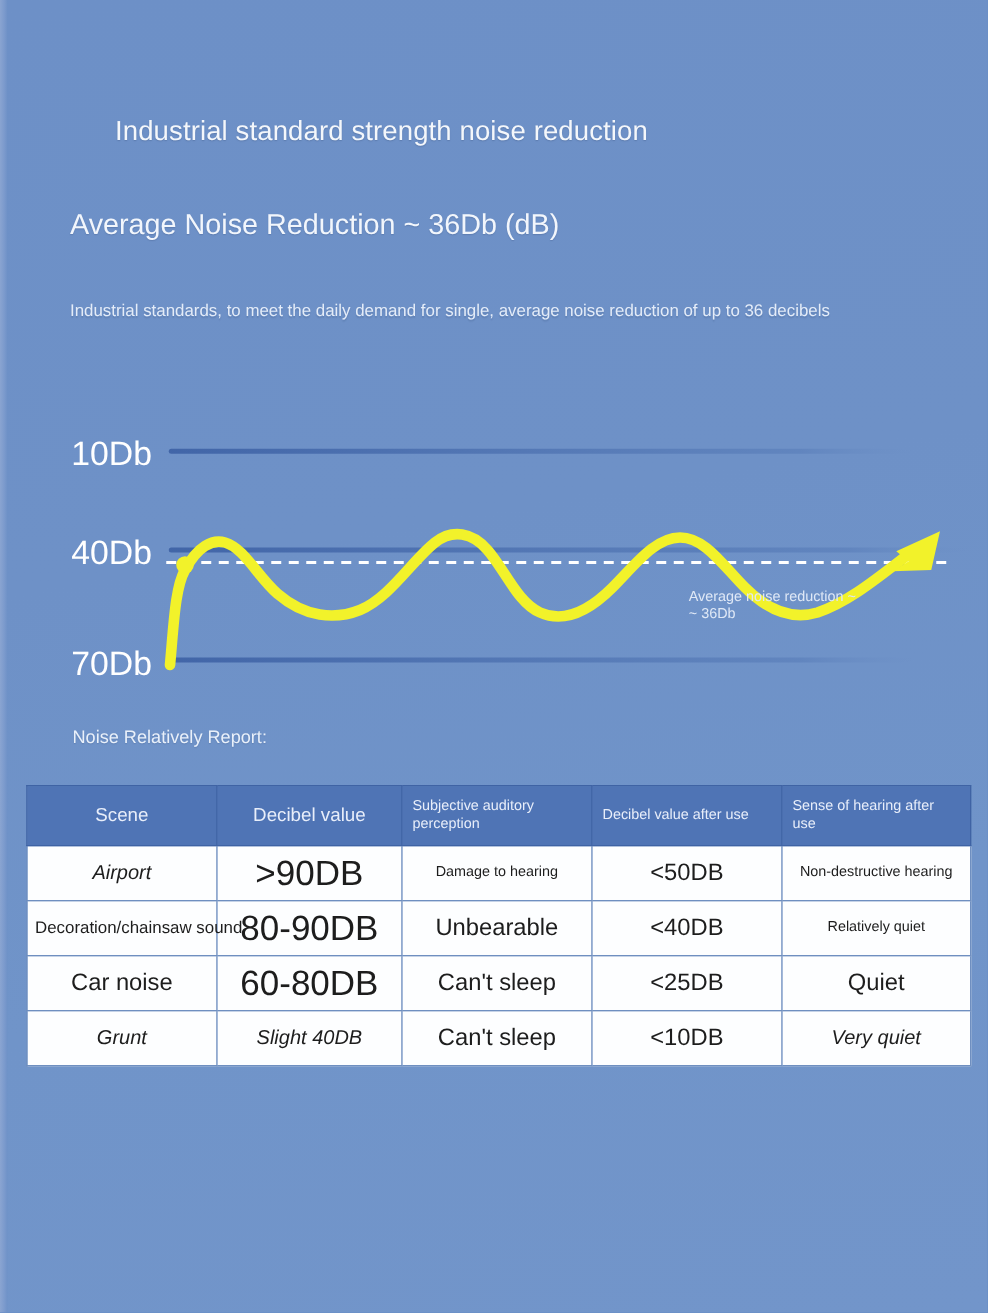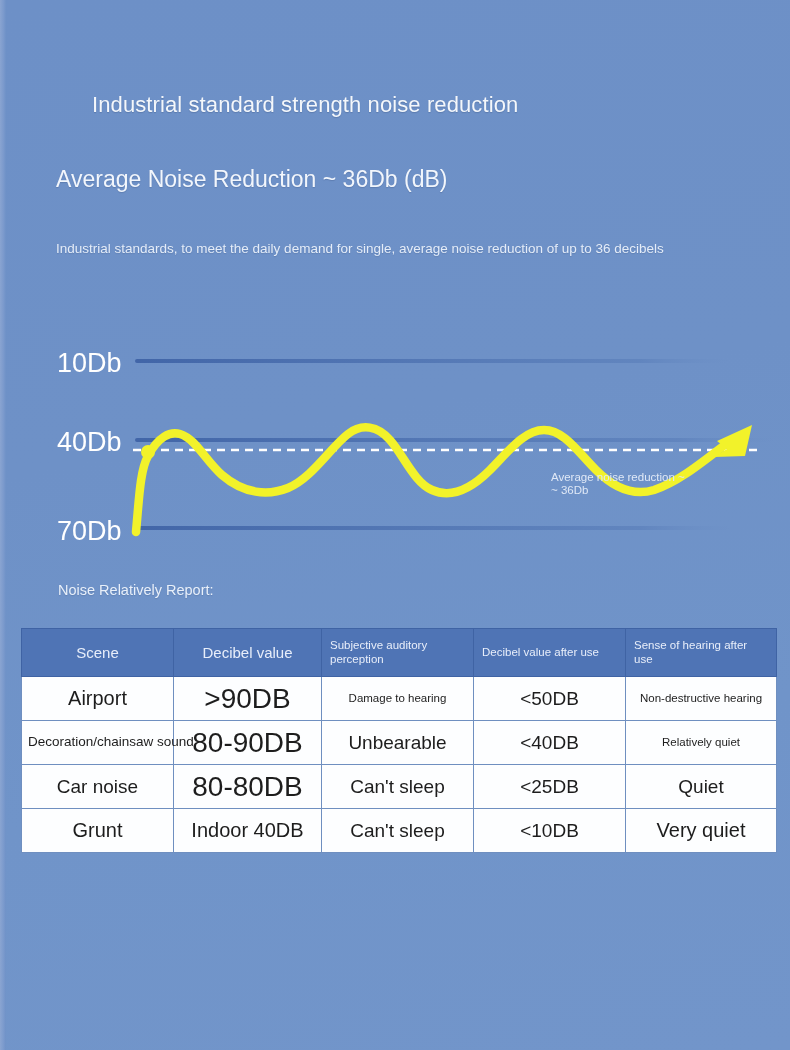--- a/index.html
+++ b/index.html
@@ -99,21 +99,21 @@
     background: #fdfeff;
     overflow: visible;
     white-space: nowrap;
   }
   td.col-subj { background: #e3eaf7; border-color: #6f8fc0; }
   td.col-sense { background: #f7f77e; border-color: #9a9a3e; margin-top: 23px; }
 
   
   .fs-s  { font-size: 11.5px; white-space: normal; line-height: 1.25; }
   .fs-m  { font-size: 13.5px; white-space: normal; line-height: 1.2; }
-  .fs-l  { font-size: 20px; }
+  .fs-l  { font-size: 16px; font-style: italic; }
   .fs-xl { font-size: 19px; }
   .fs-xxl{ font-size: 28px; }
   .grey  { color: #5b5b5b; }
   .ta-l  { text-align: left; }
   .drop  { position: relative; top: 8px; }
   .nudge-r { position: relative; left: 14px; }
 </style>
 </head>
 <body>
 
@@ -202,31 +202,31 @@
         <tr>
           <td class="fs-m ta-l">Decoration/chainsaw sound</td>
           <td class="fs-xxl">80-90DB</td>
           <td class="col-subj fs-xl ta-l">Unbearable</td>
           <td class="fs-xl">&lt;40DB</td>
           <td class="col-sense fs-s ta-l">Relatively quiet</td>
         </tr>
 
         <tr>
           <td class="fs-xl">Car noise</td>
-          <td class="fs-xxl">80-80DB</td>
+          <td class="fs-xxl">60-80DB</td>
           <td class="col-subj fs-xl ta-l">Can't sleep</td>
           <td class="fs-xl">&lt;25DB</td>
           <td class="col-sense fs-xl">Quiet</td>
         </tr>
 
 
 
         <tr>
           <td class="fs-l grey">Grunt</td>
-          <td class="fs-l">Indoor 40DB</td>
+          <td class="fs-l">Slight 40DB</td>
           <td class="col-subj fs-xl ta-l">Can't sleep</td>
           <td class="fs-xl">&lt;10DB</td>
           <td class="col-sense fs-l">Very quiet</td>
         </tr>
       </tbody>
     </table>
   </div>
 </div>
 
 </body></html>

